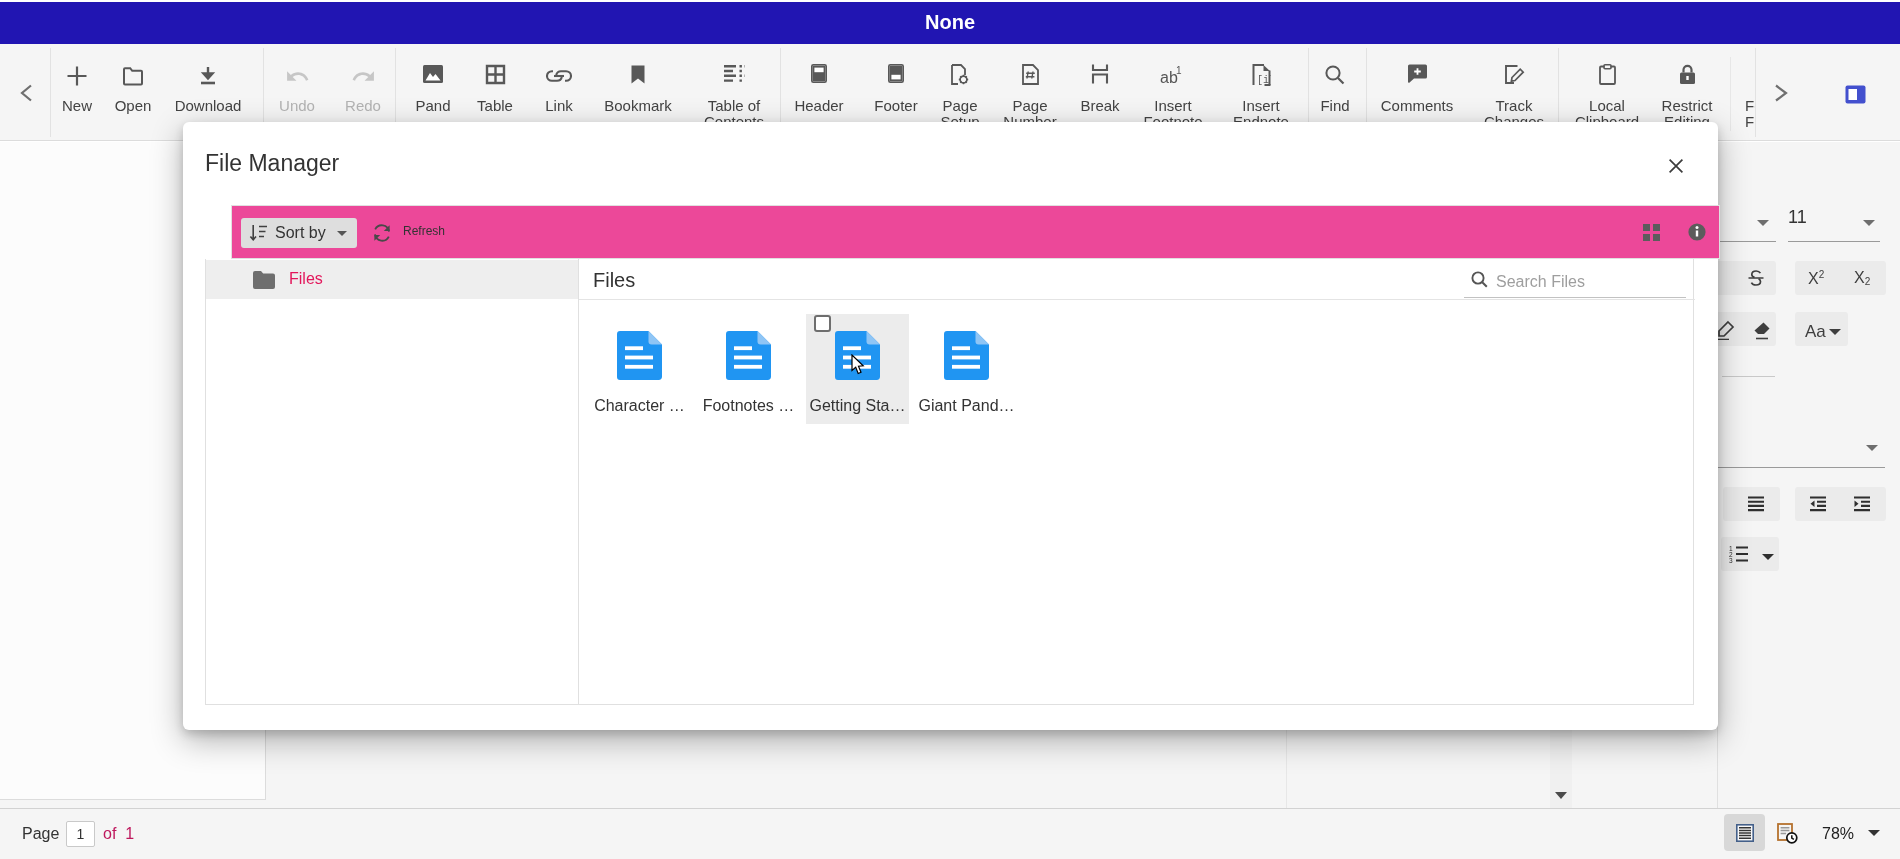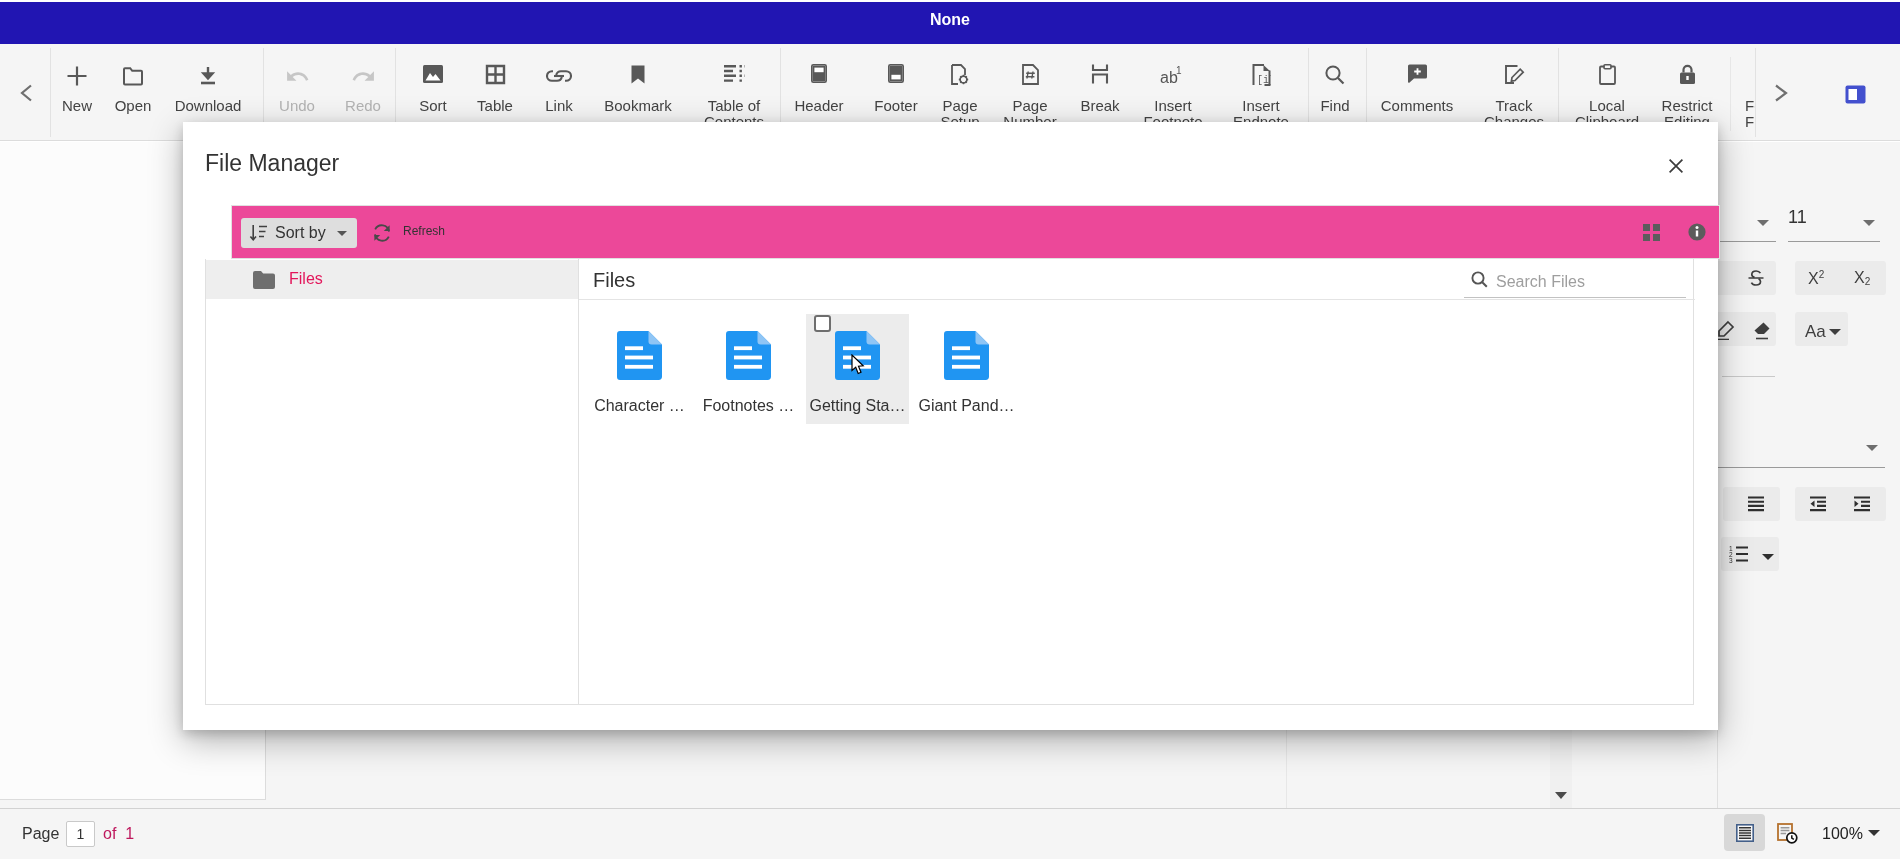--- a/index.html
+++ b/index.html
@@ -3,21 +3,21 @@
 <meta charset="utf-8">
 <style>
   * { margin:0; padding:0; box-sizing:border-box; }
   html,body { width:1900px; height:859px; overflow:hidden; background:#fff;
     font-family:"Liberation Sans", sans-serif; }
   .abs { position:absolute; }
   
   #titlebar { position:absolute; left:0; top:2px; width:1900px; height:42px;
     background:#2115b2; }
   #titlebar .t { position:absolute; left:0; right:0; top:9px; text-align:center;
-    color:#fff; font-size:16px; font-weight:bold; }
+    color:#fff; font-size:20px; font-weight:bold; }
   
   #toolbar { position:absolute; left:0; top:44px; width:1900px; height:97px;
     background:#f5f5f5; border-bottom:1px solid #dcdcdc; }
   .tbi { position:absolute; top:0; height:96px; text-align:center; }
   .tbi .ic { position:absolute; left:0; right:0; top:20px; height:26px; }
   .tbi .lb { position:absolute; left:-40px; right:-40px; top:54px;
     font-size:15px; line-height:15.5px; color:#434343; text-align:center; }
   .tbi.dis .lb { color:#b3b3b3; }
   .sep { position:absolute; top:4px; height:89px; width:1px; background:#e2e2e2; }
   svg { display:block; margin:0 auto; }
@@ -36,21 +36,21 @@
     background:#f5f5f5; border-left:1px solid #e0e0e0;text-align:center; }
   .pbtn { position:absolute; background:#ebebeb; border-radius:3px; }
   .pline { position:absolute; height:1px; background:#9a9a9a; }
   .caret { position:absolute; width:0; height:0; border-left:6px solid transparent;
     border-right:6px solid transparent; border-top:6px solid #6e6e6e; }
   
   #statusbar { position:absolute; left:0; top:808px; width:1900px; height:51px;
     background:#f5f5f5; border-top:1px solid #d2d2d2; }
   
   #dialog { position:absolute; left:183px; top:122px; width:1535px; height:608px;
-    background:#fff; border-radius:0;
+    background:#fff; border-radius:6px;
     box-shadow:0 10px 32px rgba(0,0,0,0.30), 0 4px 10px rgba(0,0,0,0.16); }
   #dlg-title { position:absolute; left:22px; top:28px; font-size:23px; color:#333; }
   #dlg-close { position:absolute; left:1486px; top:37px; width:14px; height:14px; }
   #fm-toolbar { position:absolute; left:22px; top:83px; width:1489px; height:54px;
     background:#ec4899; border:1px solid #e0e0e0;margin-left:26px; }
   #sortbtn { position:absolute; left:9px; top:12px; width:116px; height:30px;
     background:#dedede; border-radius:3px; }
   #sortbtn .txt { position:absolute; left:34px; top:6px; font-size:16px; color:#333; }
   #refresh { position:absolute; left:140px; top:12px; height:30px; }
   #refresh .txt { position:absolute; left:31px; top:6px; font-size:12px; color:#333; }
@@ -141,21 +141,21 @@
 
   <div class="sep" style="left:395px"></div>
 
   <div class="tbi" style="left:393px;width:80px">
       <div class="ic">
     <svg width="22" height="20" viewBox="0 0 22 20">
           <rect x="1" y="1" width="20" height="18" rx="1.5" fill="#585858"></rect>
           <path d="M3.5 16.5 L8 9 L11 13 L13.5 10 L18.5 16.5 Z" fill="#fff"></path>
         </svg>
   </div>
-      <div class="lb">Sort</div>
+      <div class="lb">Pand</div>
     </div>
 
   <div class="tbi" style="left:455px;width:80px">
       <div class="ic">
     <svg width="21" height="21" viewBox="0 0 21 21">
           <path d="M2 2h17v17H2z M2 10.5h17 M10.5 2v17" fill="none" stroke="#585858" stroke-width="2.4"></path>
         </svg>
   </div>
       <div class="lb">Table</div>
     </div>
@@ -414,21 +414,21 @@
   <svg class="abs" style="left:1736px;top:15px" width="18" height="18" viewBox="0 0 18 18">
       <rect x="0.8" y="0.8" width="16.4" height="16.4" fill="#f8f8f8" stroke="#44608a" stroke-width="1.6"></rect>
       <path d="M3 3.8h12M3 6.4h12M3 9h12M3 11.6h12M3 14.2h12" stroke="#333" stroke-width="1.5"></path>
     </svg>
   <svg class="abs" style="left:1777px;top:14px" width="23" height="23" viewBox="0 0 23 23">
       <rect x="1" y="1" width="14" height="16" fill="none" stroke="#b5722e" stroke-width="1.8"></rect>
       <path d="M3.6 4.8h8.8M3.6 7.6h8.8M3.6 10.4h5.5" stroke="#999" stroke-width="1.5"></path>
       <circle cx="14.8" cy="14.8" r="5" fill="#fff" stroke="#111" stroke-width="1.7"></circle>
       <path d="M14.8 12.2 v2.8 l2.1 1.4" fill="none" stroke="#111" stroke-width="1.5"></path>
     </svg>
-  <div class="abs" style="left:1822px;top:16px;font-size:16px;color:#222">100%</div>
+  <div class="abs" style="left:1822px;top:16px;font-size:16px;color:#222">78%</div>
   <div class="caret" style="left:1868px;top:21px;border-top-color:#333"></div>
 </div>
 
 <div id="dialog">
   <div id="dlg-title">File Manager</div>
   <svg id="dlg-close" viewBox="0 0 14 14">
       <path d="M0.6 0.6 L13.4 13.4 M13.4 0.6 L0.6 13.4" stroke="#3c3c3c" stroke-width="1.7"></path>
     </svg>
   <div id="fm-toolbar">
     <div id="sortbtn">

